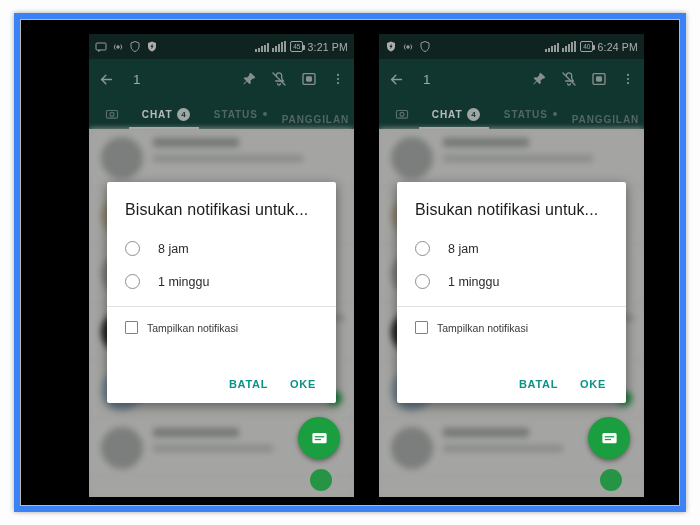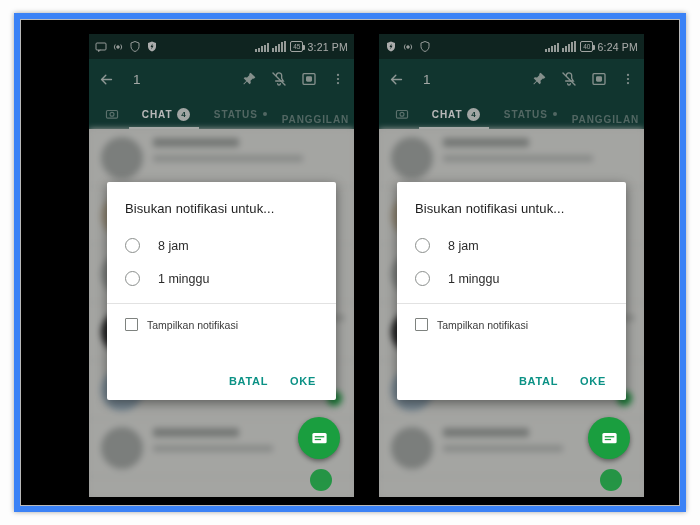--- a/index.html
+++ b/index.html
@@ -218,21 +218,21 @@
     position: absolute;
     left: 18px;
     top: 148px;
     width: 229px;
     background: #ffffff;
     border-radius: 2px;
     box-shadow: 0 3px 12px rgba(0,0,0,.45);
     overflow: hidden;
   }
   .dlg-title {
-    font-size: 13px;
+    font-size: 16px;
     color: #1d1d1d;
     padding: 19px 2px 13px 18px;
     letter-spacing: .1px;
   }
   .dlg-options { padding: 0 0 8px 0; }
   .dlg-opt {
     display: flex;
     align-items: center;
     height: 33px;
     padding: 0 18px;

